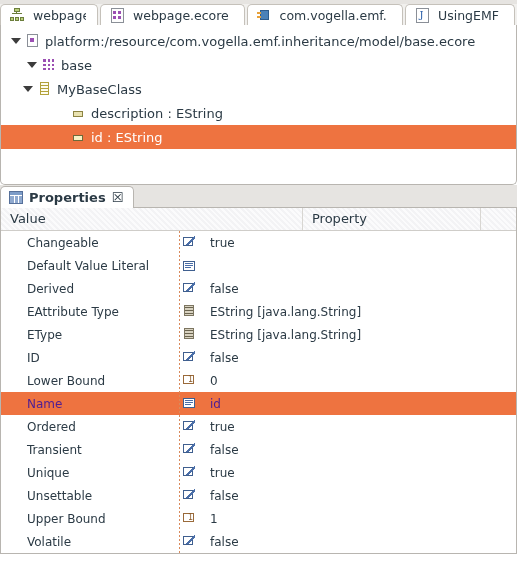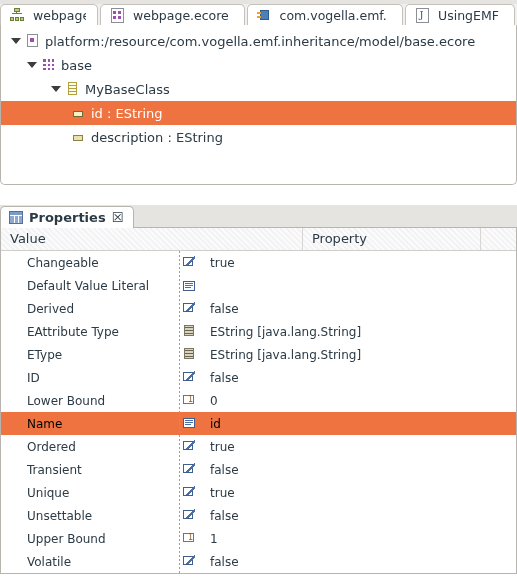--- a/index.html
+++ b/index.html
@@ -257,21 +257,21 @@
     box-sizing: border-box;
   }
   .trow.sel .ti-attr::before {
     background: #f7f0c3;
     border-color: #6e6a3a;
   }
 
   
   .props-wrap {
     position: relative;
-    margin-top: 20px;
+    margin-top: 0;
   }
   .view-tabbar {
     height: 23px;
     background: #e6e4e1;
     display: flex;
     align-items: flex-end;
     position: relative;
   }
   .view-tabbar::after {
     content: "";
@@ -361,21 +361,21 @@
   .ph.c3 { flex: 1; border-right: none; }
 
   .prow {
     display: flex;
     align-items: center;
     height: 23px;
     font-size: 12px;
     color: #2b3a45;
     position: relative;
   }
-  .prow.sel { background: #ee7340; color: #000000; }
+  .prow.sel { background: #ee7340; color: #4c1d95; }
   .pcell-name {
     width: 178px;
     box-sizing: border-box;
     padding-left: 26px;
     white-space: nowrap;
     overflow: hidden;
   }
   .pcell-val {
     flex: 1;
     box-sizing: border-box;
@@ -505,36 +505,36 @@
       <span class="ti ti-resource"></span>
       <span>platform:/resource/com.vogella.emf.inheritance/model/base.ecore</span>
     </div>
 
     <div class="trow" style="padding-left:24px">
       <span class="twist open"></span>
       <span class="ti ti-package"></span>
       <span>base</span>
     </div>
 
-    <div class="trow" style="padding-left:48px">
+    <div class="trow" style="padding-left:20px">
       <span class="twist open"></span>
       <span class="ti ti-class"></span>
       <span>MyBaseClass</span>
+    </div>
+
+    <div class="trow" style="padding-left:56px">
+      <span class="tspacer"></span>
+      <span class="ti ti-attr"></span>
+      <span>description : EString</span>
     </div>
 
     <div class="trow sel" style="padding-left:56px">
       <span class="tspacer"></span>
       <span class="ti ti-attr"></span>
       <span>id : EString</span>
-    </div>
-
-    <div class="trow" style="padding-left:56px">
-      <span class="tspacer"></span>
-      <span class="ti ti-attr"></span>
-      <span>description : EString</span>
     </div>
 
   </div>
 </div>
 
 <div class="props-wrap">
 
   <div class="view-tabbar">
     <div class="vtab">
       <span class="ic-propsview"></span>

